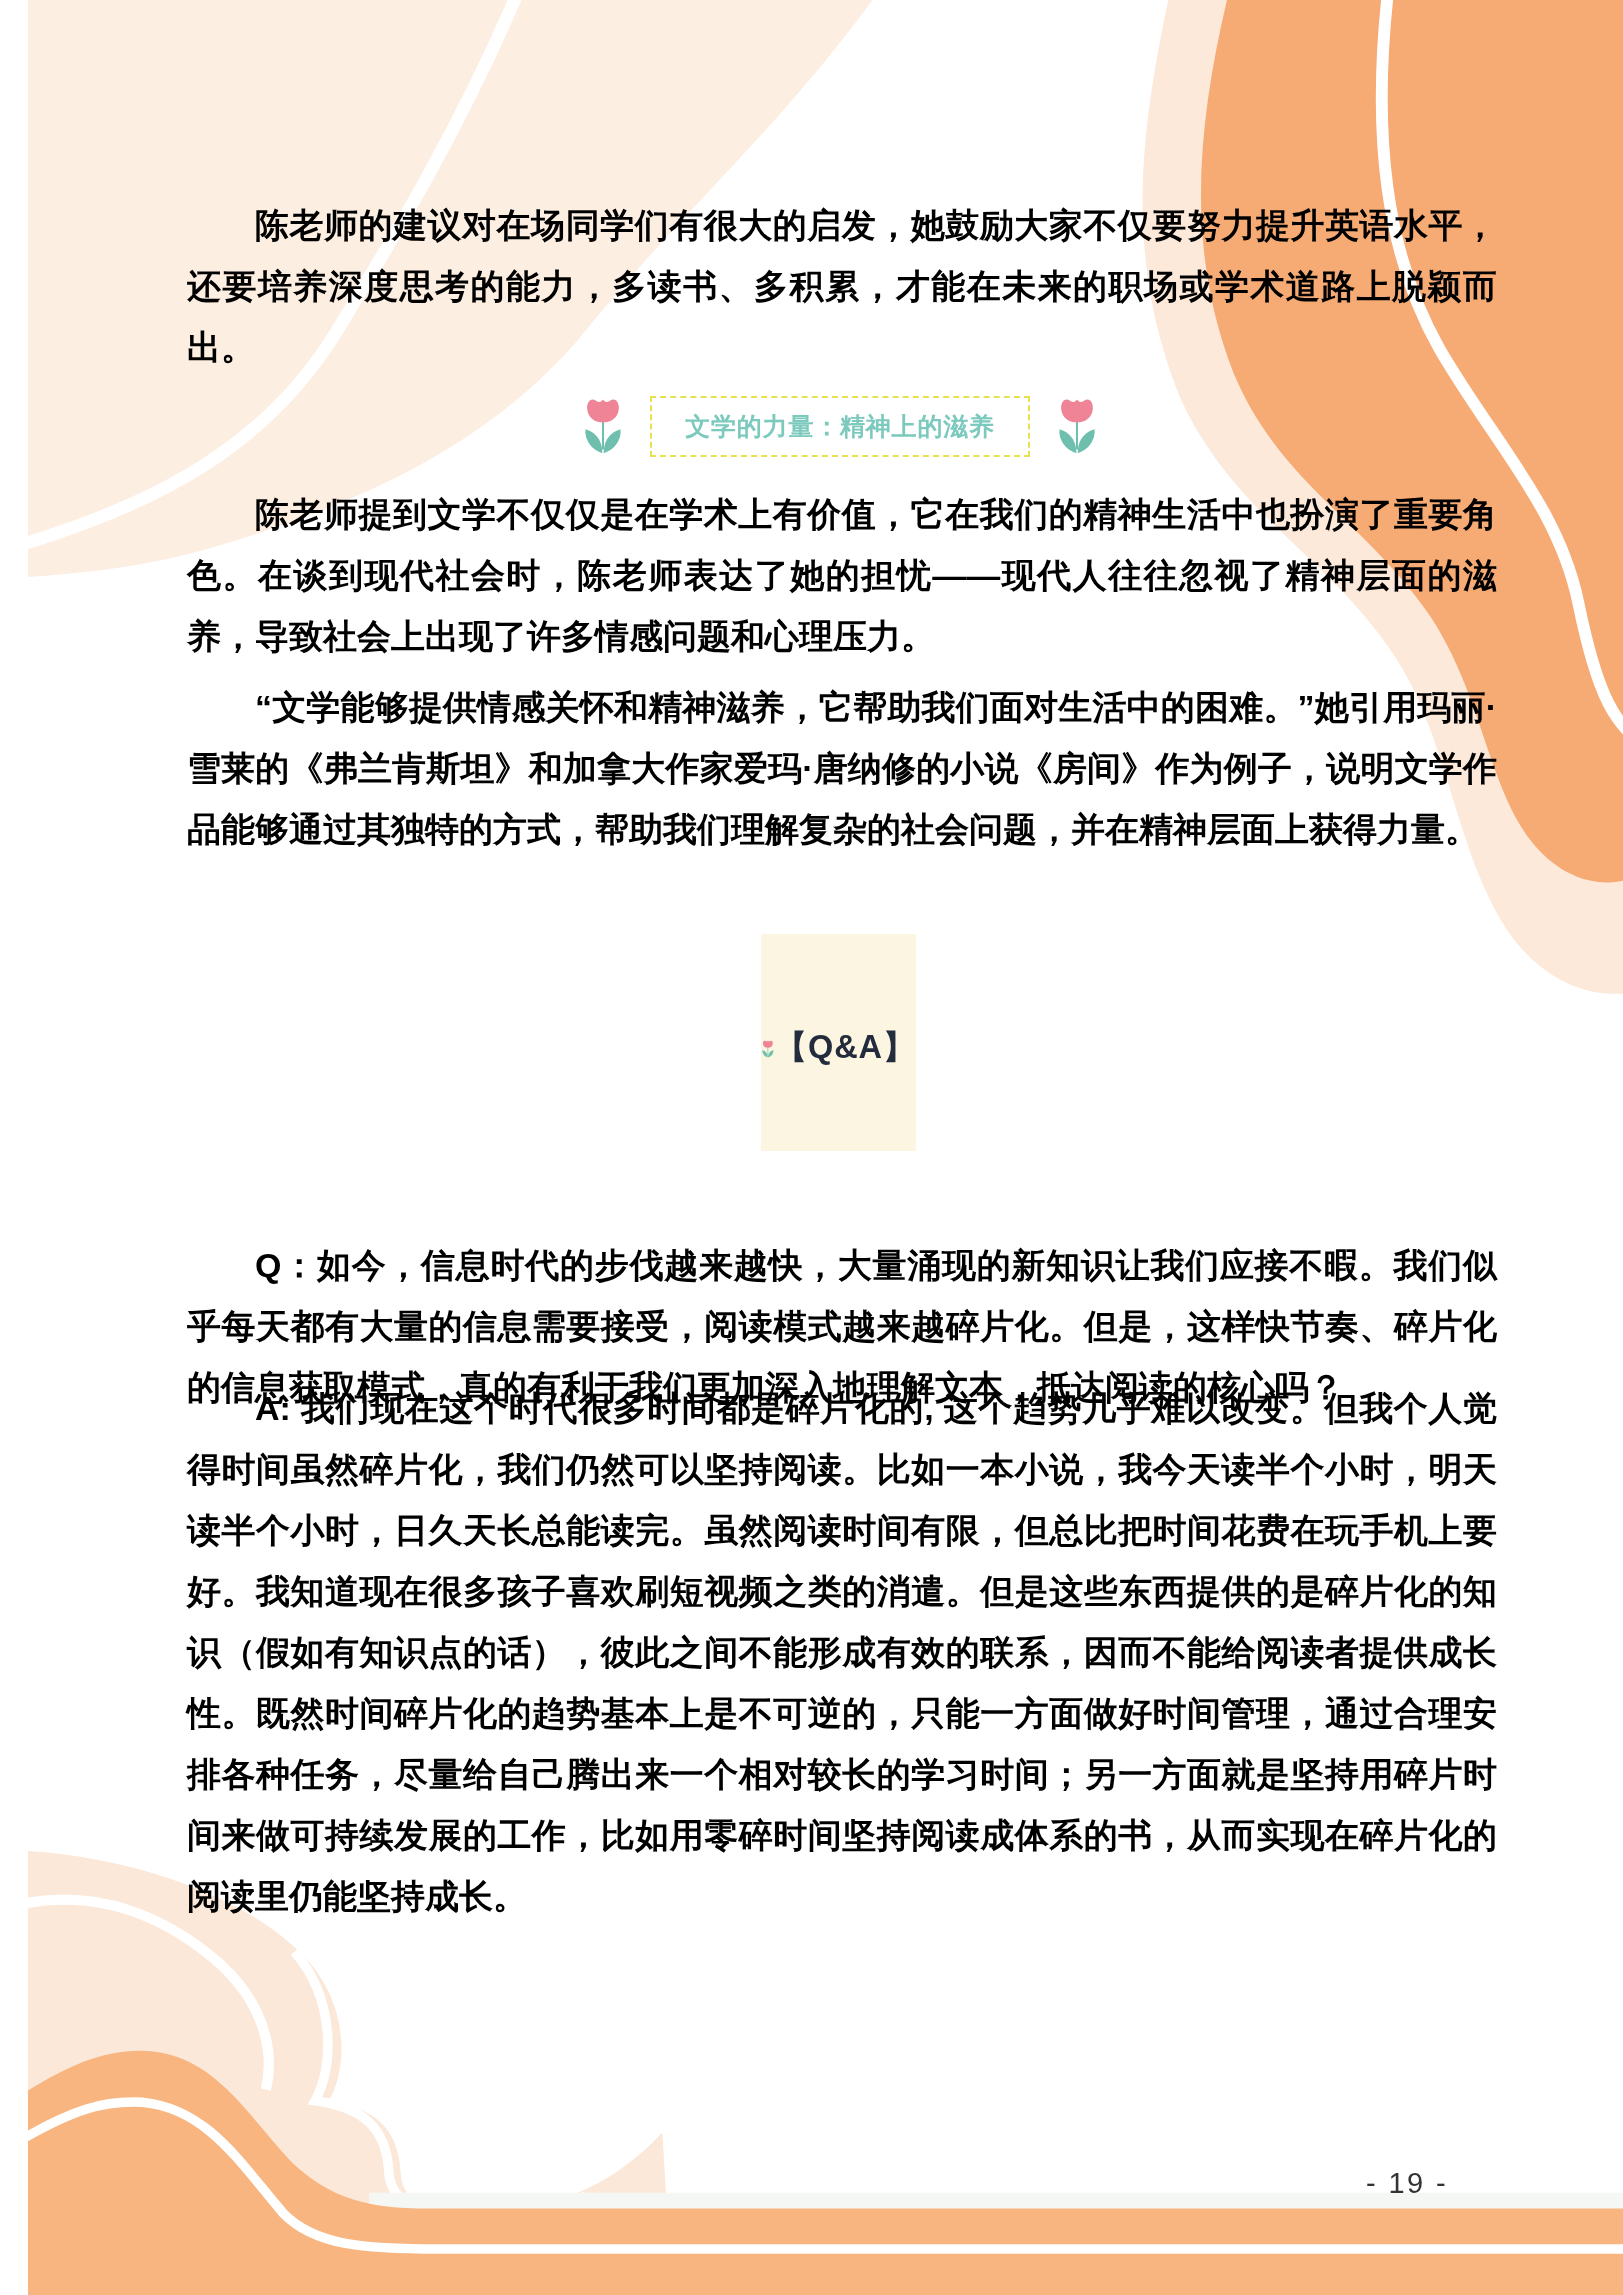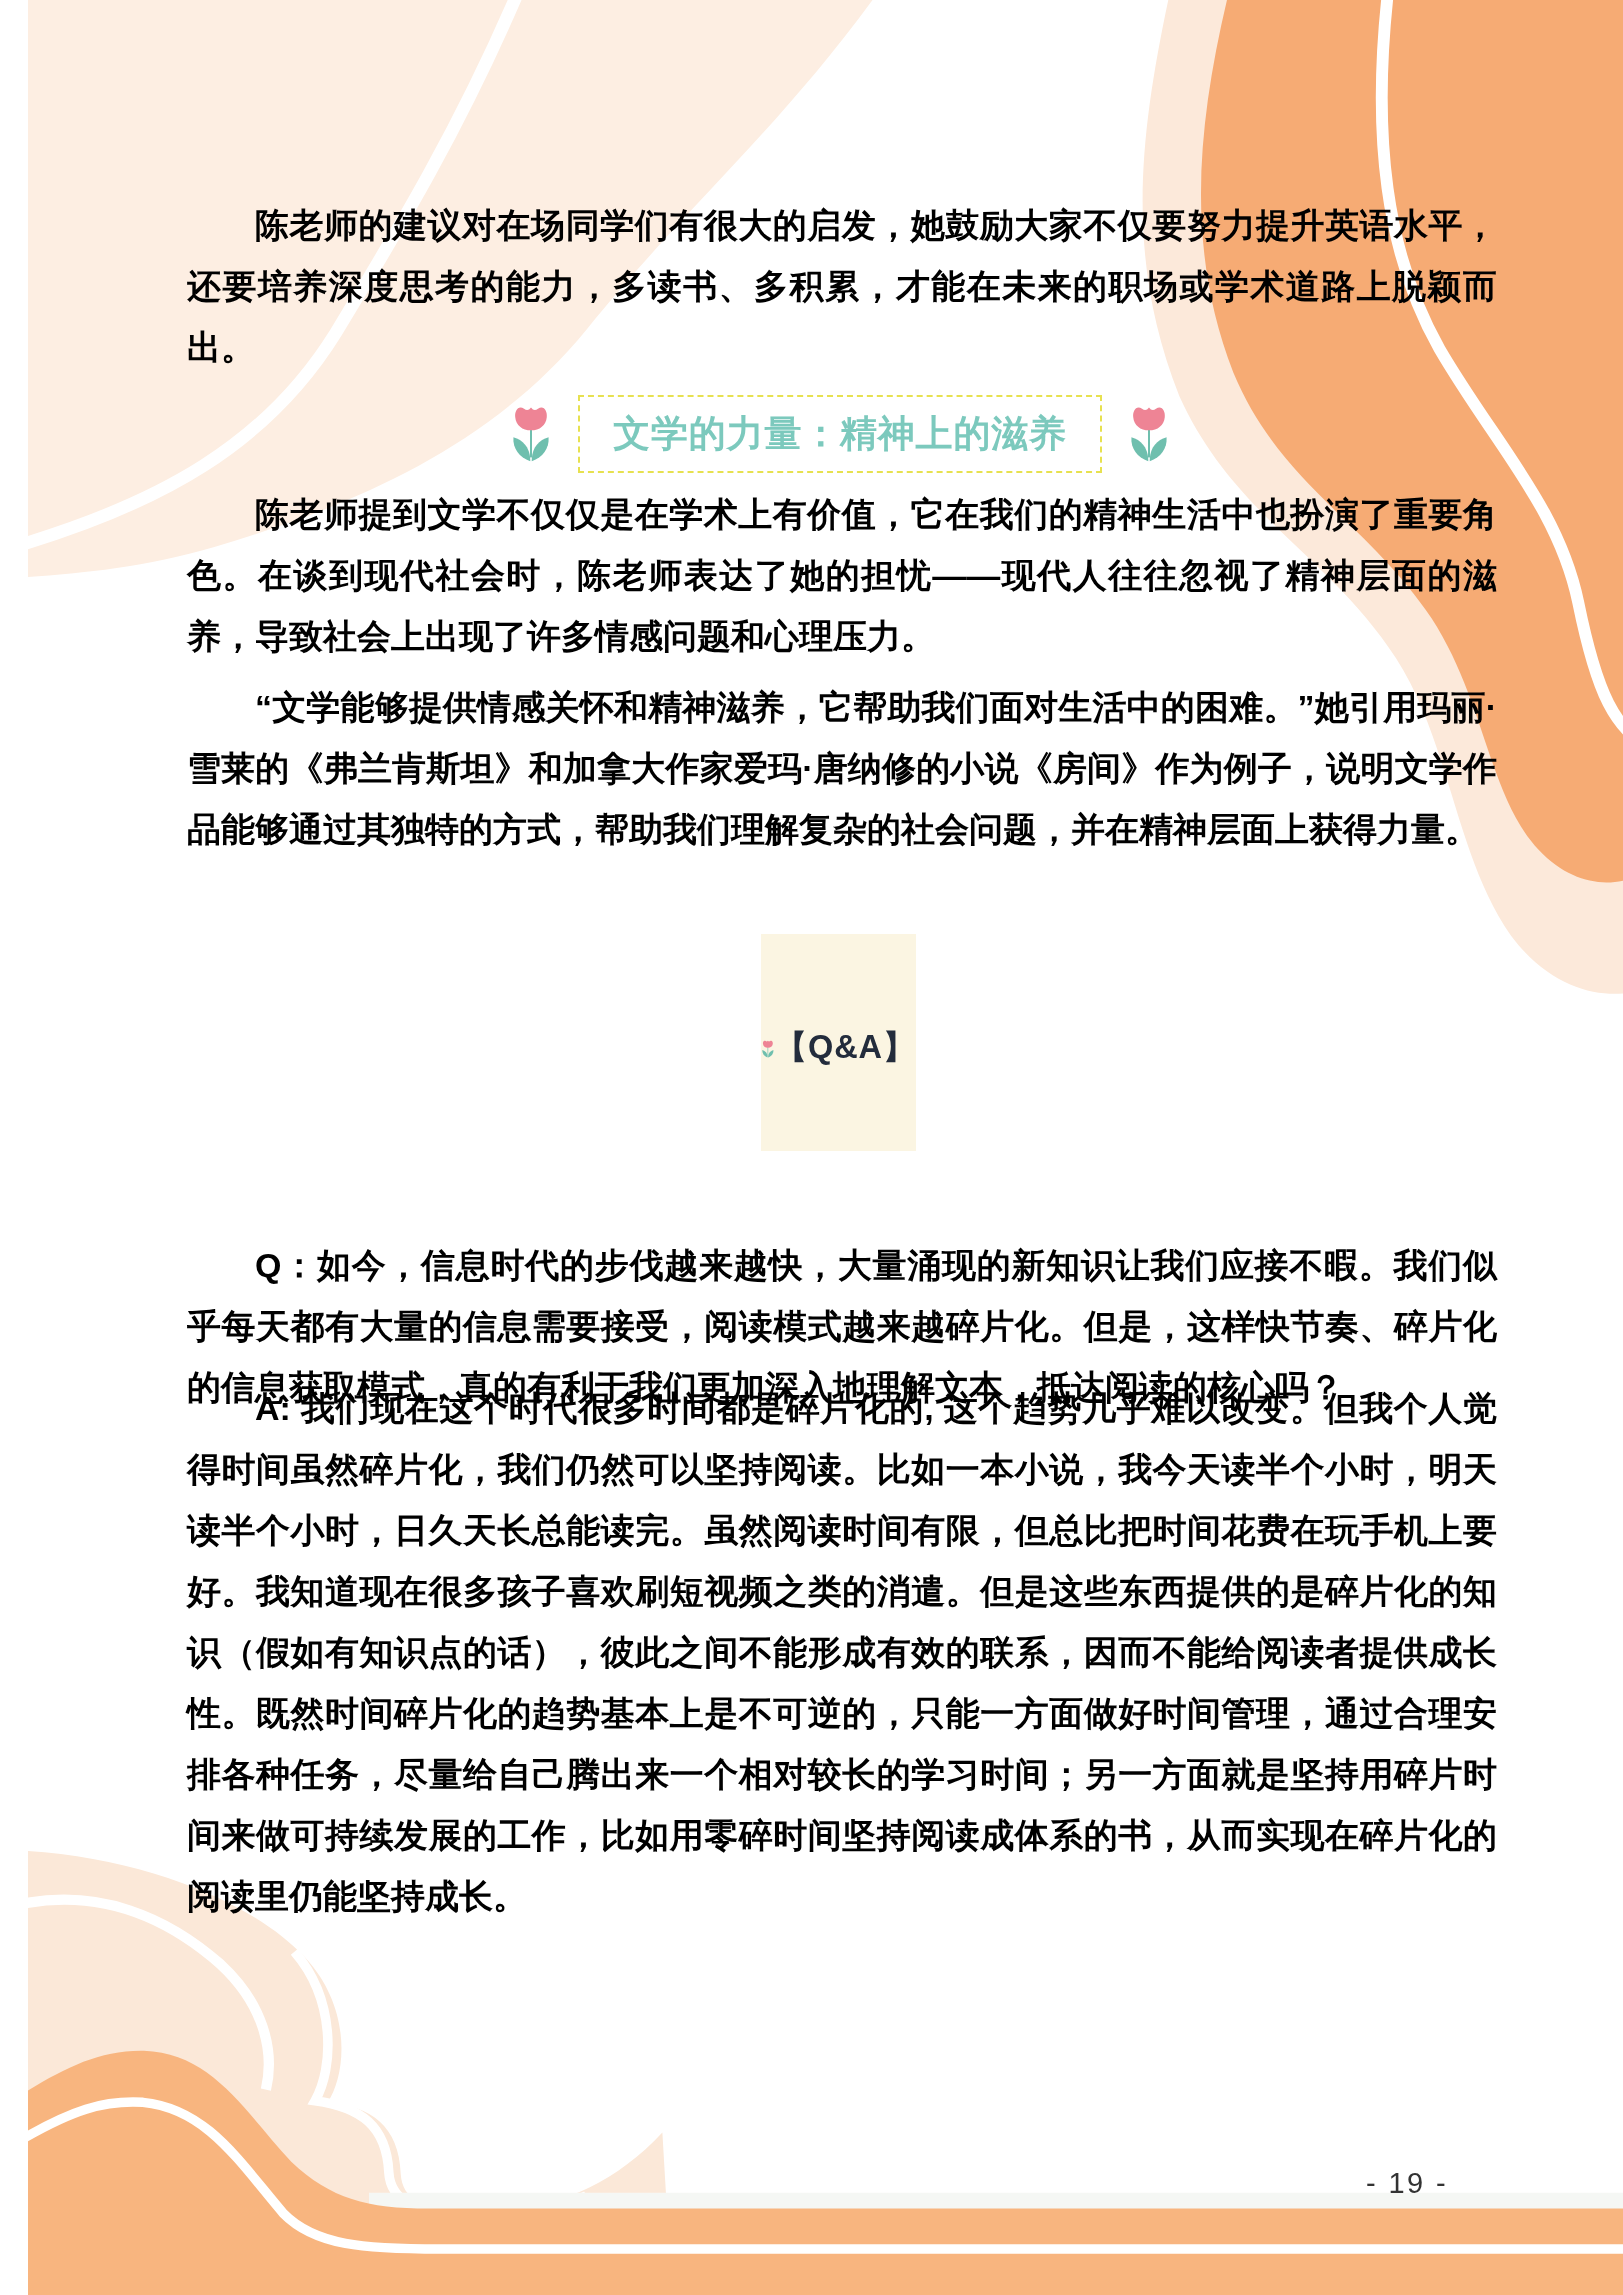--- a/index.html
+++ b/index.html
@@ -24,21 +24,21 @@
   }
   .header-row{
     position:absolute;left:0;top:395px;width:1624px;
     display:flex;justify-content:center;align-items:center;gap:25px;
     z-index:2;
   }
   .header-box{
     border:2.4px dashed #e7e150;
     background:rgba(255,255,255,.6);
     padding:12px 33px;
-    font-size:37px;letter-spacing:0.8px;
+    font-size:25px;letter-spacing:0.8px;
     color:#7cc9bd;font-weight:600;
     white-space:nowrap;
   }
   .tulip-sm{width:44px;height:62px;}
   .qa-card{
     position:absolute;left:733px;top:934px;width:155px;height:217px;
     background:#fbf5e2;
     display:flex;flex-direction:row;align-items:center;
     z-index:2;
   }

